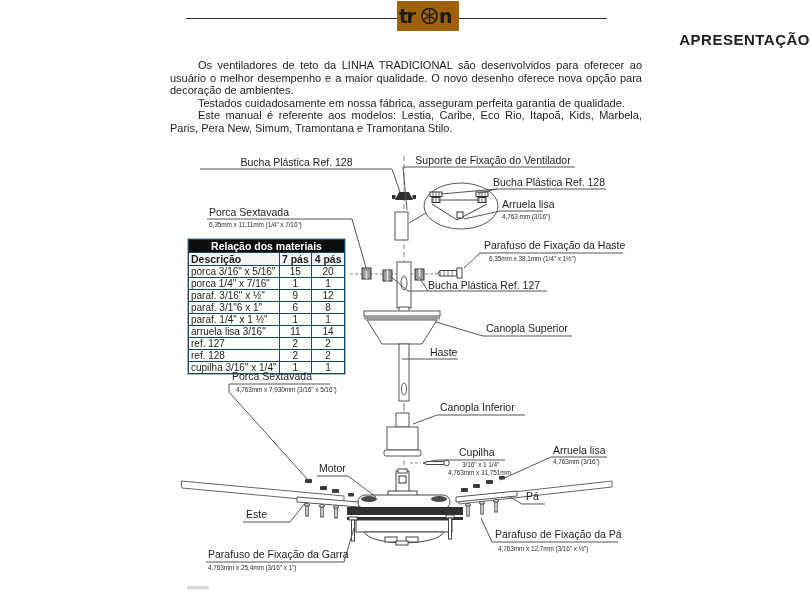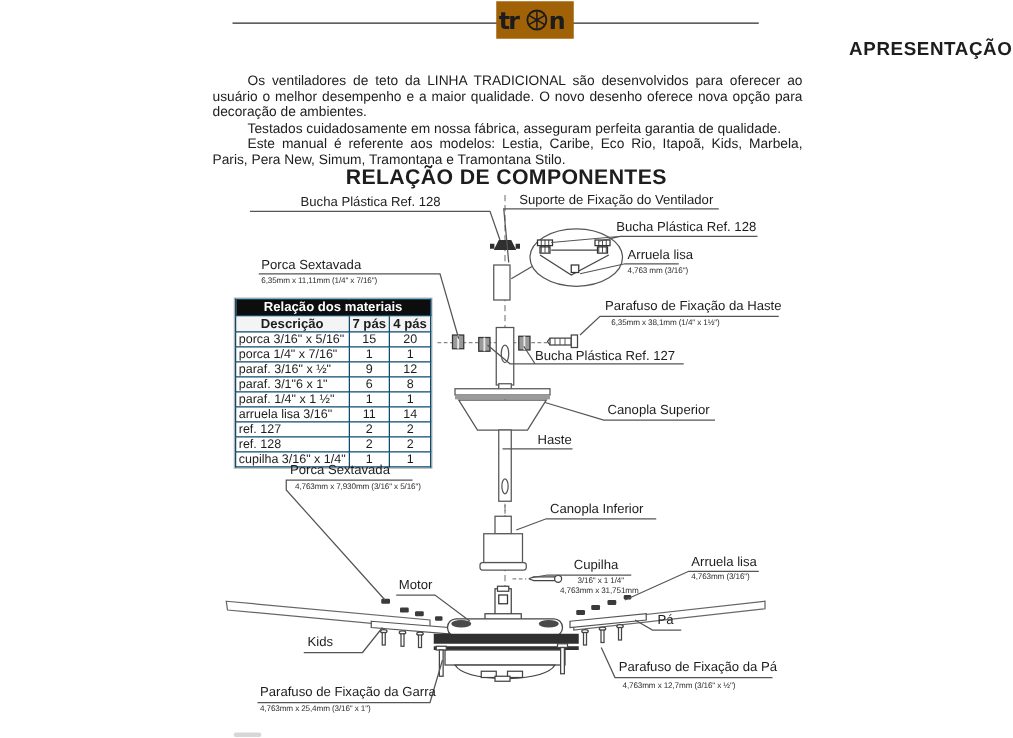--- a/index.html
+++ b/index.html
@@ -18,21 +18,21 @@
   .lbl{position:absolute;font-size:10.5px;color:#1d1d1d;white-space:nowrap;}
   .ctr{text-align:center;}
   .sub{position:absolute;font-size:6.5px;color:#2e2e2e;white-space:nowrap;letter-spacing:-.1px;}
   #svg{position:absolute;left:0;top:0;}
   
   #mat{position:absolute;left:188px;top:239px;width:157px;border-collapse:collapse;
        font-size:10px;line-height:10px;box-shadow:0 0 0 1px #b5b5b5;background:#fff;}
   #mat td,#mat th{border:1px solid #0c4a6e;padding:0 2px;height:11px;}
   #mat .ttl{background:#0d0d0d;color:#fff;font-weight:bold;text-align:center;
             font-size:10.5px;height:12px;}
-  #mat .hdr{font-weight:bold;text-align:center;background:#f4f4f4;font-size:10.5px;height:12px;}
+  #mat .hdr{font-weight:bold;text-align:left;background:#f4f4f4;font-size:10.5px;height:12px;}
   #mat .d{text-align:left;white-space:nowrap;}
   #mat .n{text-align:center;width:29px;}
 </style>
 </head>
 <body>
 
 <div id="page">
 
   <div class="rule"></div>
   <div id="logo">
@@ -47,21 +47,20 @@
   </div>
 
   <div class="h1">APRESENTAÇÃO</div>
 
   <div id="paras">
     <p>Os ventiladores de teto da LINHA TRADICIONAL são desenvolvidos  para oferecer ao usuário o melhor desempenho e a maior qualidade. O novo desenho oferece nova opção para decoração de ambientes.</p>
     <p>Testados cuidadosamente em nossa fábrica, asseguram perfeita garantia de qualidade.</p>
     <p>Este manual é referente aos modelos: Lestia, Caribe, Eco Rio, Itapoã, Kids, Marbela, Paris, Pera New, Simum, Tramontana e Tramontana Stilo.</p>
   </div>
 
-  <div class="h2">RELAÇÃO DE COMPONENTES</div>
 
   <svg id="svg" width="810" height="590" viewBox="0 0 810 590">
     <g>
       <line x1="404" y1="156" x2="404" y2="473" stroke="#8a8a8a" stroke-width="1" stroke-dasharray="5,3"></line>
     </g>
 
     <g>
       <path d="M395,200 L399,192 L409,192 L413,200 Z" fill="#2f2f2f"></path>
       <rect x="392" y="195" width="3.5" height="4" fill="#2f2f2f"></rect>
       <rect x="412.5" y="195" width="3.5" height="4" fill="#2f2f2f"></rect>
@@ -298,21 +297,21 @@
 
   <div class="lbl" style="left:459px;top:446px">Cupilha</div>
   <div class="sub" style="left:462px;top:461px">3/16" x 1 1/4"</div>
   <div class="sub" style="left:448px;top:469px">4,763mm x 31,751mm</div>
 
   <div class="lbl" style="left:553px;top:444px">Arruela lisa</div>
   <div class="sub" style="left:553px;top:458px">4,763mm (3/16")</div>
 
   <div class="lbl" style="left:319px;top:462px">Motor</div>
   <div class="lbl" style="left:526px;top:490px">Pá</div>
-  <div class="lbl" style="left:246px;top:508px">Kids</div>
+  <div class="lbl" style="left:246px;top:508px">Este</div>
 
   <div class="lbl" style="left:495px;top:528px">Parafuso de Fixação da Pá</div>
   <div class="sub" style="left:498px;top:545px">4,763mm x 12,7mm (3/16" x ½")</div>
 
   <div class="lbl" style="left:208px;top:548px">Parafuso de Fixação da Garra</div>
   <div class="sub" style="left:208px;top:564px">4,763mm x 25,4mm (3/16" x 1")</div>
 
 </div>
 
 </body></html>

